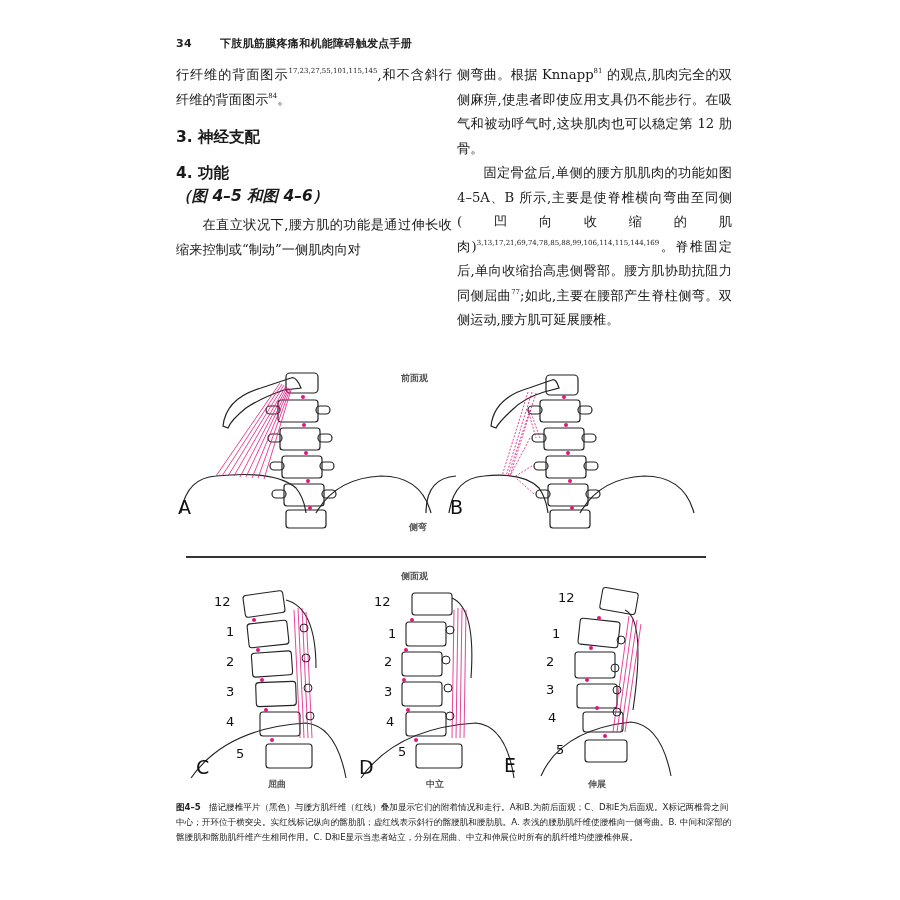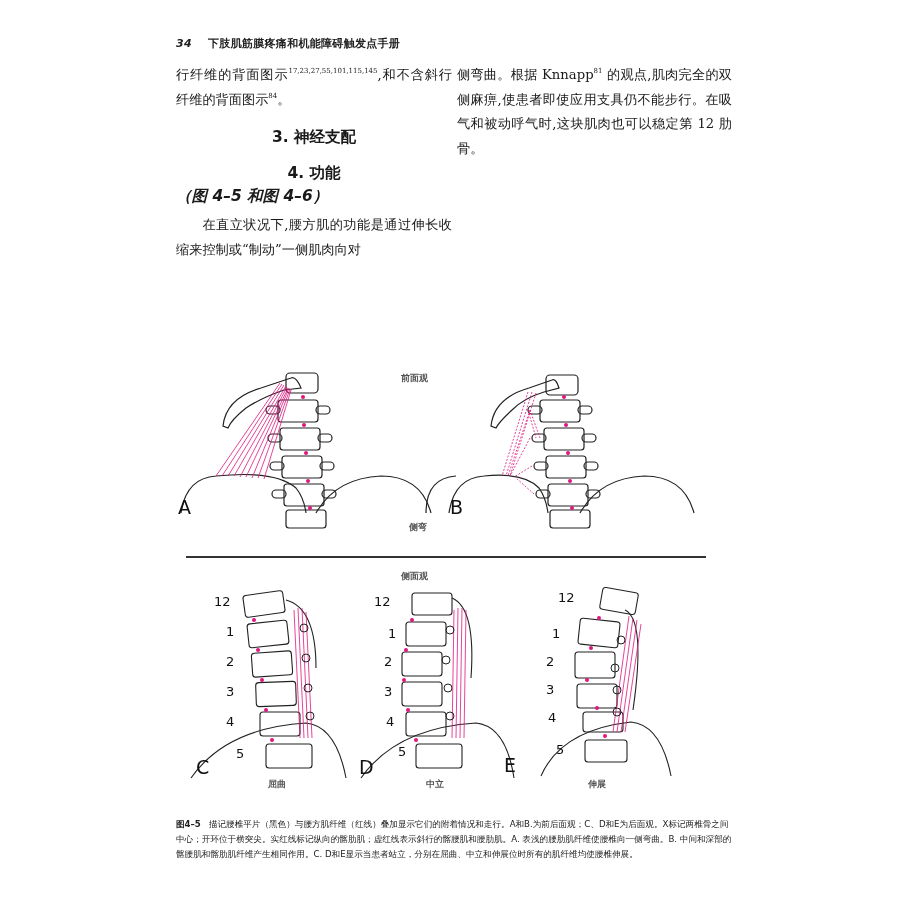--- a/index.html
+++ b/index.html
@@ -1,38 +1,38 @@
 <!DOCTYPE html>
 <html><head>
 <meta charset="utf-8">
 <style>
   html, body { margin: 0; padding: 0; background: #ffffff; }
   body { width: 900px; height: 900px; position: relative; overflow: hidden;
          font-family: "DejaVu Serif", "Liberation Serif", serif; color: #1a1a1a; }
   .header { position: absolute; left: 176px; top: 36px; font-family: "DejaVu Sans", sans-serif;
             font-size: 11px; font-weight: bold; color: #222; letter-spacing: 0.3px; }
-  .header .pg { margin-right: 12px; font-style: italic; }
+  .header .pg { margin-right: 24px; }
   .col { position: absolute; font-size: 13.2px; line-height: 24.5px; }
   .col-left { left: 176px; top: 63px; width: 276px; }
   .col-right { left: 457px; top: 63px; width: 275px; }
   .para { margin: 0; text-align: justify; }
   .indent { text-indent: 2em; }
   sup { font-size: 7px; line-height: 0; vertical-align: 6px; }
   sub { font-size: 7px; line-height: 0; vertical-align: -2px; }
   .h2 { font-family: "DejaVu Sans", sans-serif; font-weight: bold; font-size: 15.5px;
-        margin: 14px 0 6px 0; line-height: 22px; text-align: center; }
+        margin: 14px 0 6px 0; line-height: 22px; }
   .h2b { font-family: "DejaVu Sans", sans-serif; font-weight: bold; font-size: 15.5px;
          margin: 0 0 6px 0; line-height: 22px; font-style: italic; }
   .figure { position: absolute; left: 176px; top: 348px; width: 556px; height: 445px; }
   .fig-label { position: absolute; font-family: "DejaVu Sans", sans-serif; font-size: 9px; color: #555; font-weight: bold; }
   .panel-letter { position: absolute; font-family: "DejaVu Sans", sans-serif; font-size: 19px; color: #111; }
   .vnum { position: absolute; font-family: "DejaVu Sans", sans-serif; font-size: 13px; color: #111; }
   .divider { position: absolute; left: 10px; top: 208px; width: 520px; height: 2px; background: #333; }
   .caption { position: absolute; left: 176px; top: 800px; width: 556px;
-             font-family: "DejaVu Sans", sans-serif; font-size: 8.6px; line-height: 15px; color: #222; margin-top: 17px; }
+             font-family: "DejaVu Sans", sans-serif; font-size: 8.6px; line-height: 15px; color: #222; }
   .caption .fig-no { font-weight: bold; margin-right: 8px; }
   svg { position: absolute; overflow: visible; }
 </style>
 </head>
 <body>
 
 <div class="header">
   <span class="pg">34</span>
   <span>下肢肌筋膜疼痛和机能障碍触发点手册</span>
 </div>
@@ -43,20 +43,23 @@
   </p>
   <div class="h2">3. 神经支配</div>
   <div class="h2" style="margin-bottom:1px">4. 功能</div>
   <div class="h2b">（图 4–5 和图 4–6）</div>
   <p class="para indent">在直立状况下,腰方肌的功能是通过伸长收缩来控制或“制动”一侧肌肉向对</p>
 </div>
 
 <div class="col col-right">
   <p class="para">
     <span>侧弯曲。根据 Knnapp</span><sup>81</sup><span> 的观点,肌肉完全的双侧麻痹,使患者即使应用支具仍不能步行。在吸气和被动呼气时,这块肌肉也可以稳定第 12 肋骨。</span>
+  </p>
+  <p class="para indent">
+    <span>固定骨盆后,单侧的腰方肌肌肉的功能如图 4–5A、B 所示,主要是使脊椎横向弯曲至同侧(凹向收缩的肌肉)</span><sup>3,13,17,21,69,74,78,85,88,99,106,114,115,144,169</sup><span>。脊椎固定后,单向收缩抬高患侧臀部。腰方肌协助抗阻力同侧屈曲</span><sup>77</sup><span>;如此,主要在腰部产生脊柱侧弯。双侧运动,腰方肌可延展腰椎。</span>
   </p>
 </div>
 
 <div class="figure">
 
   <svg width="270" height="180" style="left:0;top:0">
     <g fill="none" stroke="#222" stroke-width="1.2">
       <path d="M5 165 Q10 130 40 128 Q100 122 120 140 Q128 150 130 165"></path>
       <path d="M250 165 Q250 130 280 128"></path>
       <path d="M47 78 Q50 50 85 40 L115 30 Q120 28 125 40 L108 42 Q85 50 70 60 Q55 72 52 80 Z"></path>

